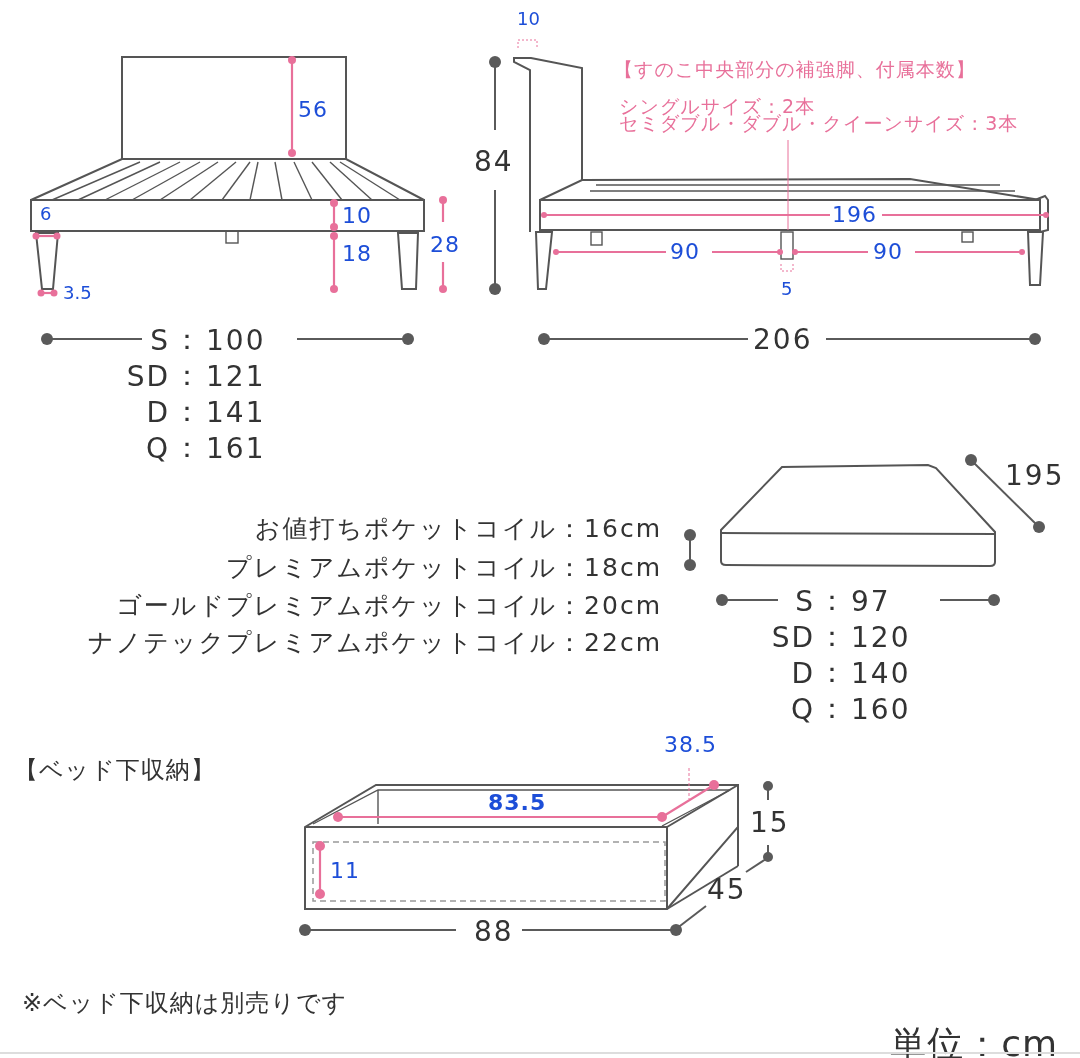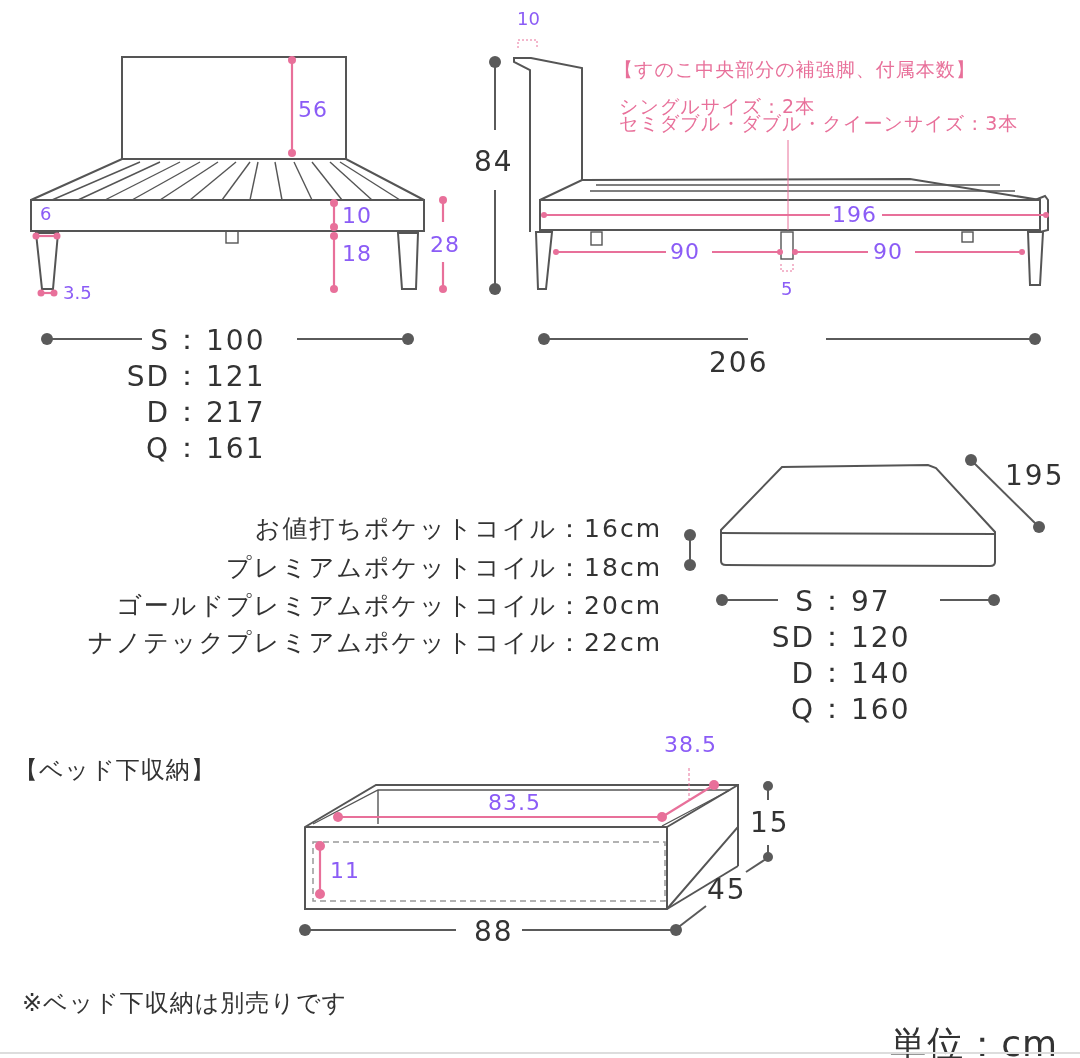--- a/index.html
+++ b/index.html
@@ -1,21 +1,21 @@
 <!DOCTYPE html>
 <html><head>
 <meta charset="utf-8">
 <style>
   html, body { margin: 0; padding: 0; background: #ffffff; }
   body { width: 1080px; height: 1058px; position: relative; overflow: hidden;
          font-family: "DejaVu Sans", sans-serif; color: #333333; }
   svg.draw { position: absolute; left: 0; top: 0; }
   .t { position: absolute; white-space: nowrap; line-height: 1; }
   .dark { color: #333333; }
-  .pink { color: #8b5cf6; }
+  .pink { color: #1d4ed8; }
   .dim-lg { font-size: 28px; letter-spacing: 2px; }
   .dim-md { font-size: 22px; letter-spacing: 1px; }
   .dim-sm { font-size: 18px; }
   .note-pink { font-size: 19px; color: #e8709a; letter-spacing: 1px; }
   .coil { font-size: 25px; letter-spacing: 2px; text-align: right; }
   .size-row { font-size: 28px; letter-spacing: 2px; }
   .size-block { position: absolute; }
   .size-line { display: flex; height: 36px; align-items: center; }
   .size-key { width: 70px; text-align: right; }
   .size-sep { width: 36px; text-align: center; }
@@ -204,39 +204,39 @@
       <span class="size-val">100</span>
     </div>
   <div class="size-line">
       <span class="size-key">SD</span>
       <span class="size-sep">：</span>
       <span class="size-val">121</span>
     </div>
   <div class="size-line">
       <span class="size-key">D</span>
       <span class="size-sep">：</span>
-      <span class="size-val">217</span>
+      <span class="size-val">141</span>
     </div>
   <div class="size-line">
       <span class="size-key">Q</span>
       <span class="size-sep">：</span>
       <span class="size-val">161</span>
     </div>
 </div>
 
 <div class="t pink dim-sm" style="left:517px;top:10px;">10</div>
 <div class="t dark dim-lg" style="left:474px;top:148px;">84</div>
 <div class="t note-pink" style="left:614px;top:60px;">【すのこ中央部分の補強脚、付属本数】</div>
 <div class="t note-pink" style="left:619px;top:97px;">シングルサイズ：2本</div>
 <div class="t note-pink" style="left:619px;top:114px;">セミダブル・ダブル・クイーンサイズ：3本</div>
 <div class="t pink dim-md" style="left:832px;top:204px;">196</div>
 <div class="t pink dim-md" style="left:670px;top:241px;">90</div>
 <div class="t pink dim-md" style="left:873px;top:241px;">90</div>
 <div class="t pink dim-sm" style="left:781px;top:280px;">5</div>
-<div class="t dark dim-lg" style="left:709px;top:326px;margin-top:23px;">206</div>
+<div class="t dark dim-lg" style="left:753px;top:326px;">206</div>
 
 <div class="t dark dim-lg" style="left:1005px;top:462px;">195</div>
 
 <div class="t dark coil" style="right:418px;top:516px;"><span>お値打ちポケットコイル</span><span>：</span><span>16cm</span></div>
 <div class="t dark coil" style="right:418px;top:555px;"><span>プレミアムポケットコイル</span><span>：</span><span>18cm</span></div>
 <div class="t dark coil" style="right:418px;top:593px;"><span>ゴールドプレミアムポケットコイル</span><span>：</span><span>20cm</span></div>
 <div class="t dark coil" style="right:418px;top:630px;"><span>ナノテックプレミアムポケットコイル</span><span>：</span><span>22cm</span></div>
 
 <div class="size-block size-row dark" style="left:745px;top:583px;">
   <div class="size-line">
@@ -256,21 +256,21 @@
     </div>
   <div class="size-line">
       <span class="size-key">Q</span>
       <span class="size-sep">：</span>
       <span class="size-val">160</span>
     </div>
 </div>
 
 <div class="t dark caption" style="left:14px;top:758px;">【ベッド下収納】</div>
 <div class="t pink dim-md" style="left:664px;top:734px;">38.5</div>
-<div class="t pink dim-md" style="left:488px;top:792px;">83.5</div>
+<div class="t pink dim-md" style="left:488px;top:792px;font-weight:bold;">83.5</div>
 <div class="t pink dim-md" style="left:330px;top:860px;">11</div>
 <div class="t dark dim-lg" style="left:750px;top:809px;">15</div>
 <div class="t dark dim-lg" style="left:707px;top:876px;">45</div>
 <div class="t dark dim-lg" style="left:466px;top:918px;margin-left:8px;">88</div>
 <div class="t dark caption" style="left:22px;top:980px;margin-top:11px;">※ベッド下収納は別売りです</div>
 
 <div class="t dark unit" style="right:22px;top:1026px;">単位：cm</div>
 <div class="bottom-rule"></div>
 
 </body></html>

